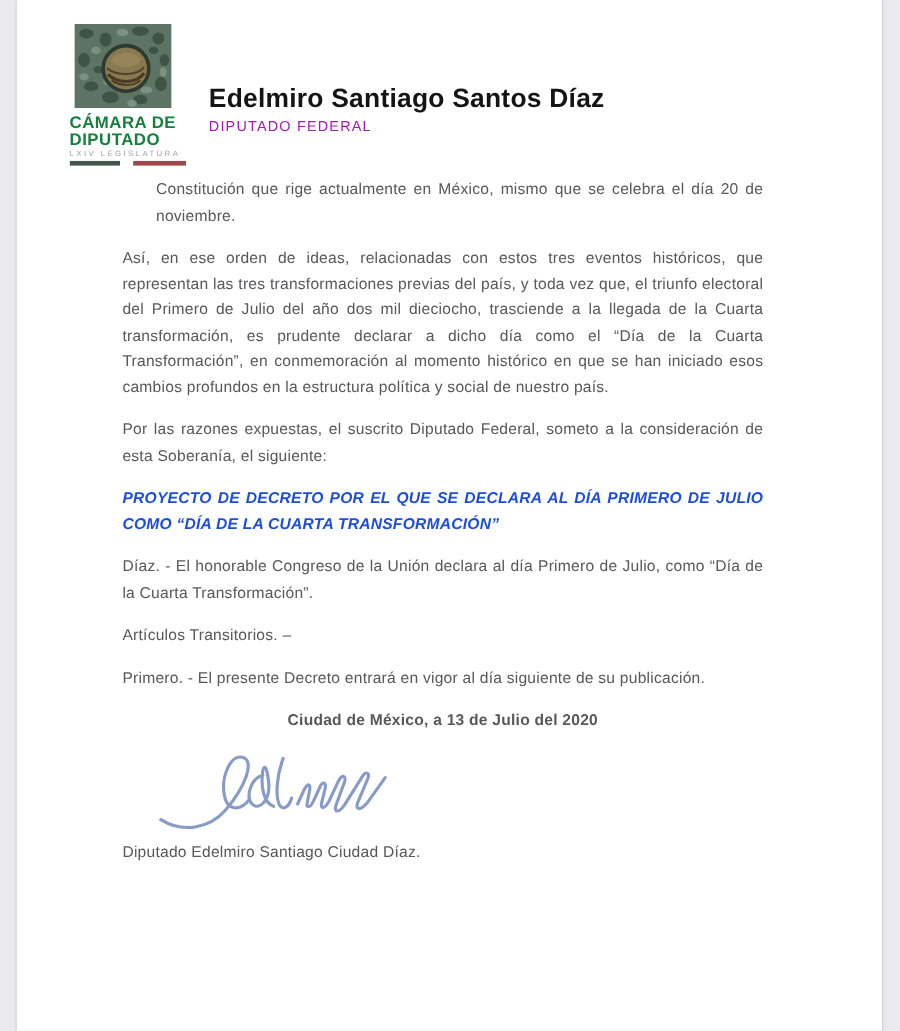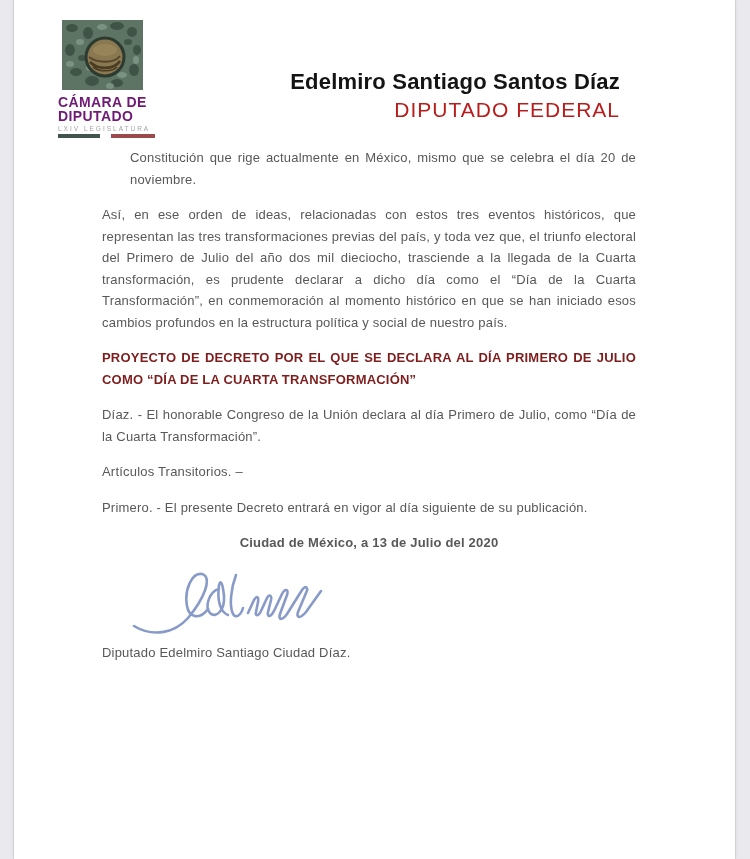--- a/index.html
+++ b/index.html
@@ -21,67 +21,68 @@
   .logo-block {
     position: absolute;
     left: 44px; top: 20px;
     width: 100px;
   }
   .logo-emblem { display: block; margin-left: 4px; }
   .logo-line {
     font-weight: bold;
     font-size: 14px;
     letter-spacing: 0.4px;
-    color: #701a75;
+    color: #15803d;
     line-height: 12px;
     margin-top: 2px;
   }
   .logo-line:first-of-type { margin-top: 6px; }
   .logo-sub {
     font-size: 6.5px;
     letter-spacing: 2px;
     color: #a3a3a3;
     margin-top: 3px;
     white-space: nowrap;
   }
   .flag-bars { display: block; margin-top: 2px; }
   .header-title {
     position: absolute;
     left: 160px; top: 69px;
     width: 446px;
-    text-align: right;
+    text-align: left;
   }
   .header-name {
     font-size: 22px;
     font-weight: bold;
     color: #141414;
     letter-spacing: 0.2px;
   }
   .header-role {
-    font-size: 21px;
-    color: #b91c1c;
+    font-size: 12px;
+    color: #a21caf;
     letter-spacing: 1px;
     margin-top: 3px;
   }
   
   .content {
     position: absolute;
     left: 88px; top: 147px;
     width: 534px;
     color: #58585a;
     font-size: 13px;
     line-height: 21.5px;
     letter-spacing: 0.2px;
     text-align: justify;
   }
   .content p { margin-bottom: 14px; }
   .para-indent { padding-left: 28px; }
   .decree-title {
     font-weight: bold;
-    color: #7f1d1d;
+    color: #1d4ed8;
+    font-style: italic;
   }
   .dateline { text-align: center; font-weight: bold; }
   .signature-wrap {
     margin: 2px 0 0 28px;
     height: 74px;
   }
   .signer { margin-top: 0; }
   
   .edge-strip-left, .edge-strip-right {
     position: absolute; top: 0; height: 859px;
@@ -144,20 +145,21 @@
   <div class="header-title">
     <div class="header-name">Edelmiro Santiago Santos Díaz</div>
     <div class="header-role">DIPUTADO FEDERAL</div>
   </div>
 
   <div class="content">
     <p class="para-indent">Constitución que rige actualmente en México, mismo que se celebra el día 20 de noviembre.</p>
 
     <p>Así, en ese orden de ideas, relacionadas con estos tres eventos históricos, que representan las tres transformaciones previas del país, y toda vez que, el triunfo electoral del Primero de Julio del año dos mil dieciocho, trasciende a la llegada de la Cuarta transformación, es prudente declarar a dicho día como el “Día de la Cuarta Transformación”, en conmemoración al momento histórico en que se han iniciado esos cambios profundos en la estructura política y social de nuestro país.</p>
 
+    <p>Por las razones expuestas, el suscrito Diputado Federal, someto a la consideración de esta Soberanía, el siguiente:</p>
 
     <p class="decree-title">PROYECTO DE DECRETO POR EL QUE SE DECLARA AL DÍA PRIMERO DE JULIO COMO “DÍA DE LA CUARTA TRANSFORMACIÓN”</p>
 
     <p>Díaz. - El honorable Congreso de la Unión declara al día Primero de Julio, como “Día de la Cuarta Transformación”.</p>
 
     <p>Artículos Transitorios. –</p>
 
     <p>Primero. - El presente Decreto entrará en vigor al día siguiente de su publicación.</p>
 
 

